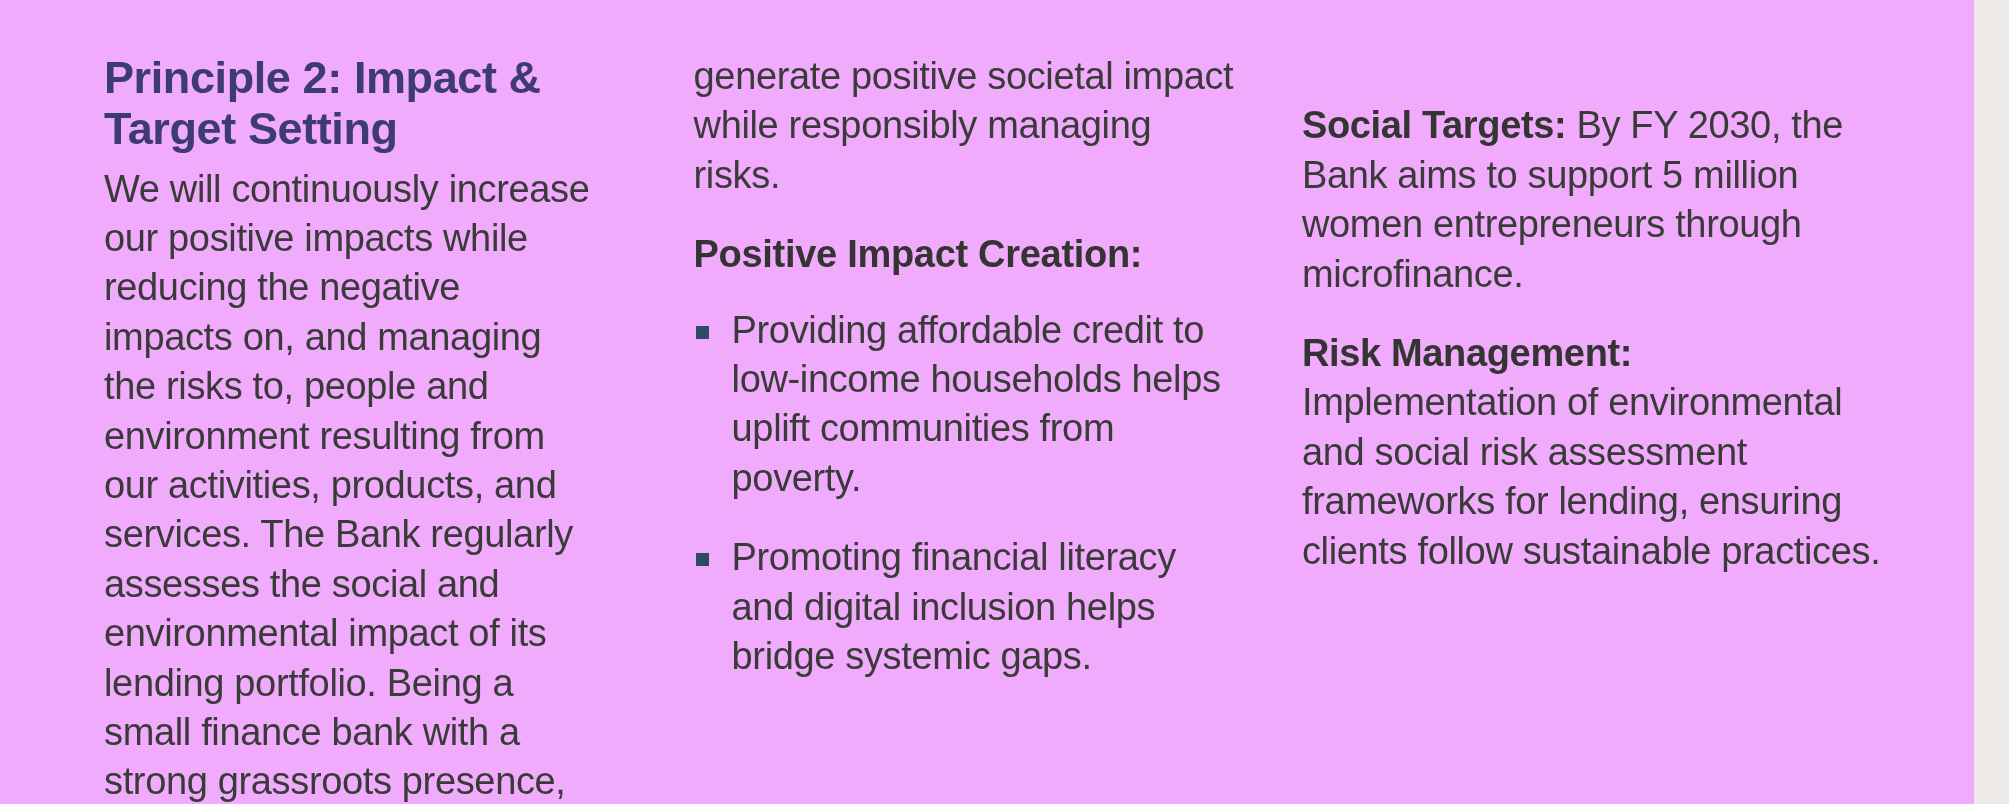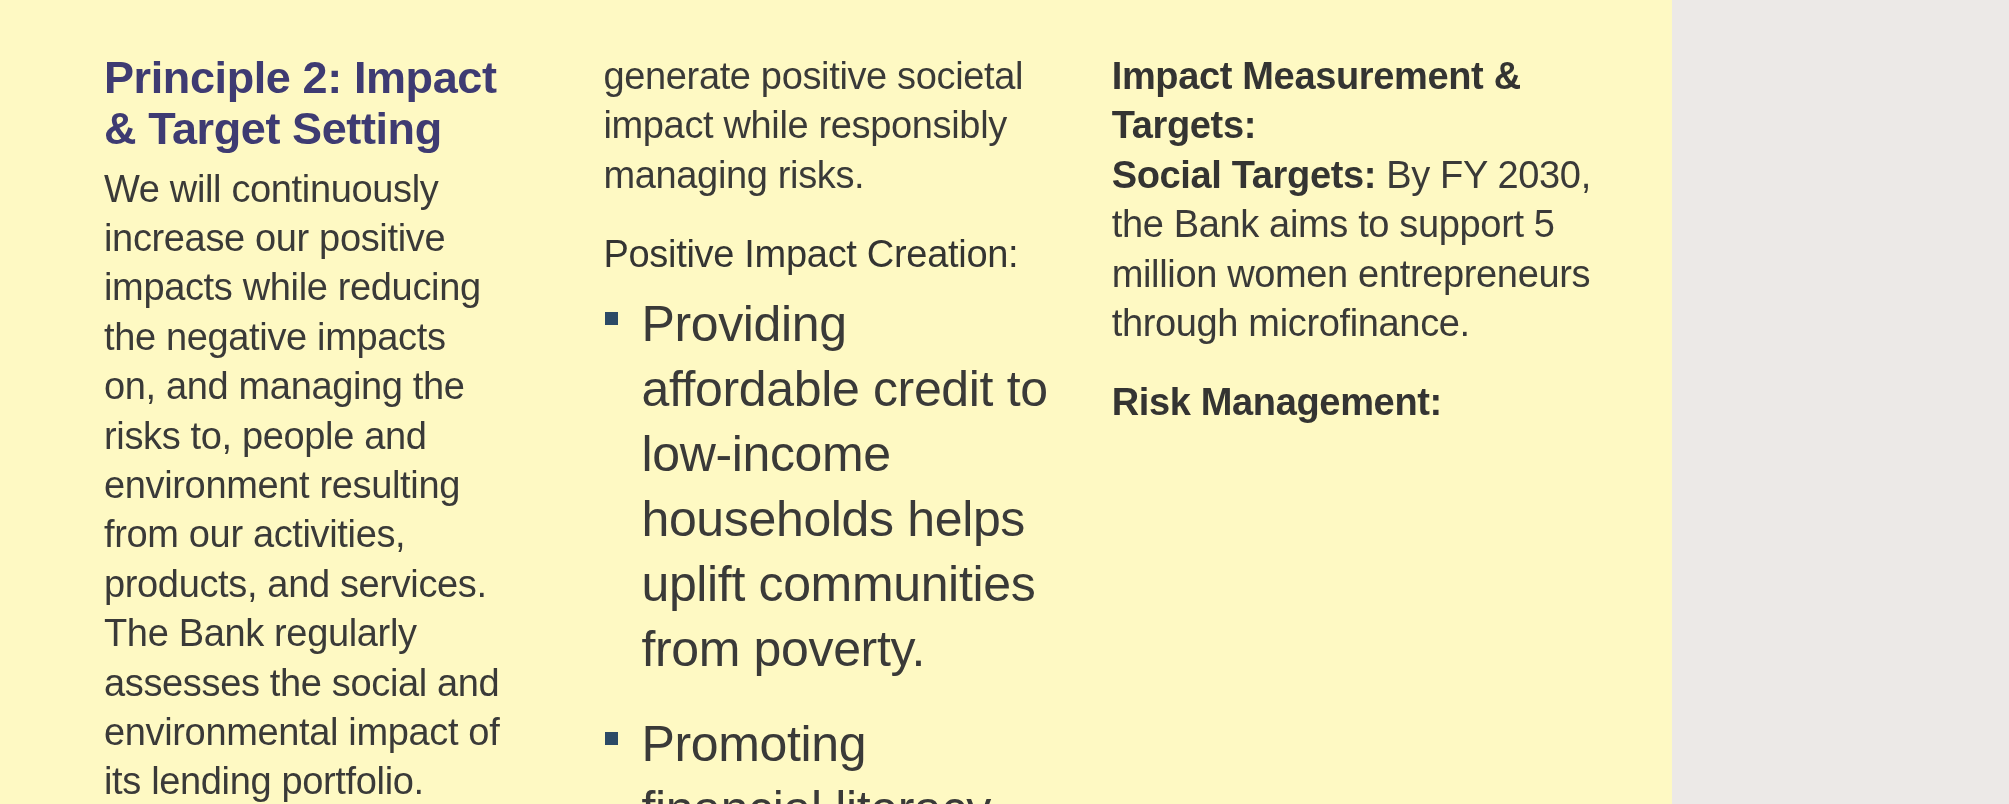--- a/index.html
+++ b/index.html
@@ -9,23 +9,23 @@
   body {
     width: 2009px;
     height: 804px;
     background: #ECE9E7;
     font-family: "Liberation Sans", sans-serif;
     overflow: hidden;
   }
 
   .page {
     position: relative;
-    width: 1672px;
+    width: 1974px;
     height: 804px;
-    background: #fef9c3;
+    background: #f0abfc;
     box-sizing: border-box;
     padding: 52px 0 0 0;
   }
 
   .columns {
     display: flex;
     align-items: flex-start;
     gap: 0;
     padding-left: 104px;
     padding-right: 60px;
@@ -63,43 +63,43 @@
     line-height: 1.30;
     letter-spacing: -0.35px;
     margin: 0 0 30px 0;
     font-weight: 400;
   }
   .para:last-child { margin-bottom: 8px; }
 
   .subhead {
     color: #343432;
     font-size: 38px;
-    font-weight: normal;
+    font-weight: bold;
     line-height: 1.30;
     letter-spacing: -0.3px;
-    margin: 0 0 12px 0;
+    margin: 0 0 26px 0;
   }
 
   .lead {
     font-weight: bold;
     color: #343432;
   }
 
   ul.bullets {
     list-style: none;
     margin: 0;
     padding: 0;
   }
 
   ul.bullets li {
     position: relative;
     padding-left: 38px;
     margin-bottom: 30px;
     color: #3A3A38;
-    font-size: 50px;
+    font-size: 38px;
     line-height: 1.30;
     letter-spacing: -0.35px;
   }
   ul.bullets li:last-child { margin-bottom: 0; }
 
   ul.bullets li .sq {
     position: absolute;
     left: 2px;
     top: 20px;
     width: 13px;
@@ -135,24 +135,24 @@
         <li>
           <span class="sq"></span>
           <span>Promoting financial literacy and digital inclusion helps bridge systemic gaps.</span>
         </li>
       </ul>
     </div>
 
     <div class="col col-3">
 
       <p class="para">
-        <span class="lead">Impact Measurement &amp; Targets:</span><br>
+        <br>
         <span class="lead">Social Targets:</span><span> By FY 2030, the Bank aims to support 5 million women entrepreneurs through microfinance.</span>
       </p>
 
 
       <p class="para">
-        <span class="lead">Risk Management:</span><br>
+        <span class="lead">Risk Management:</span><br><span> Implementation of environmental and social risk assessment frameworks for lending, ensuring clients follow sustainable practices.</span>
       </p>
 
     </div>
   </div>
 </div>
 
 </body></html>

